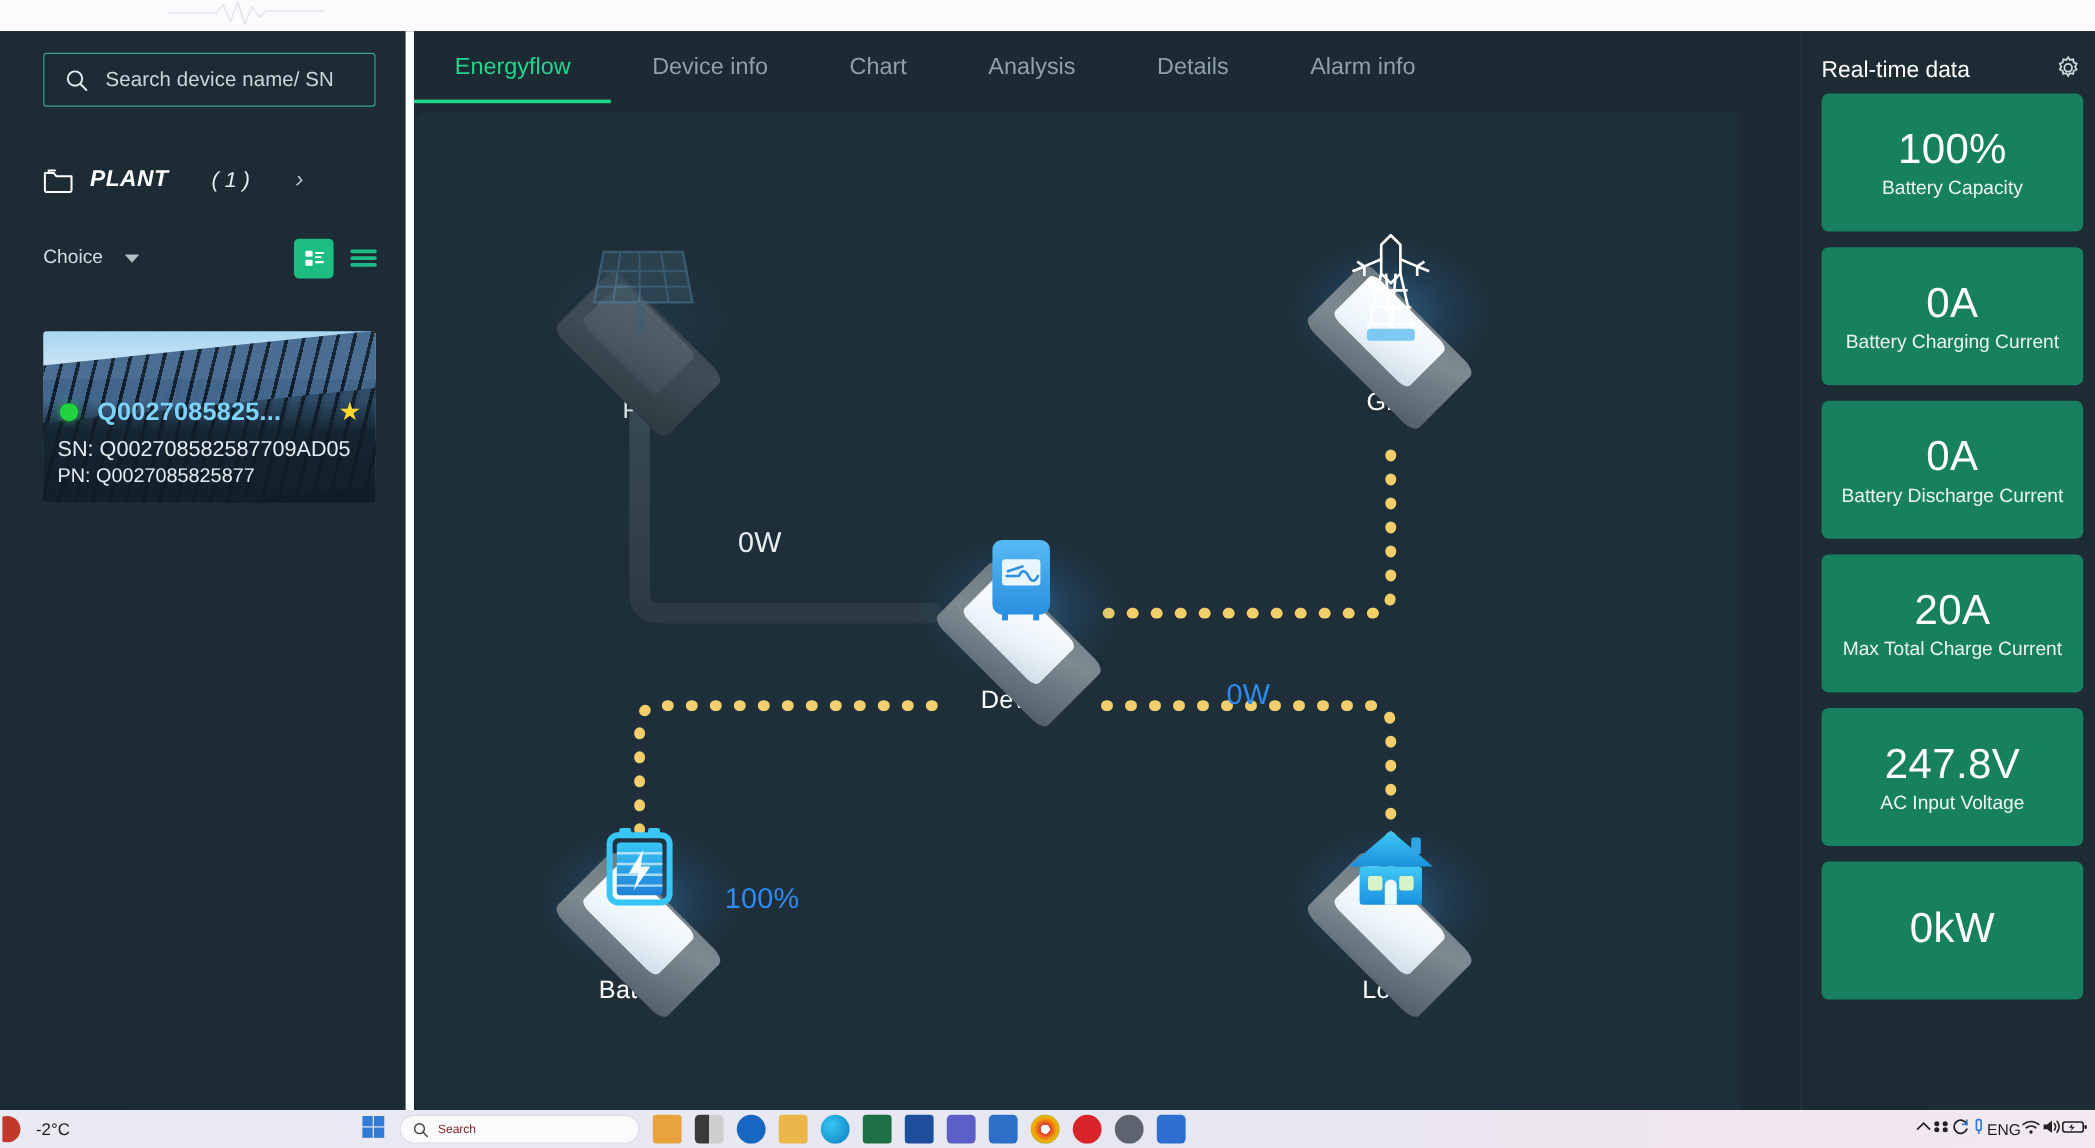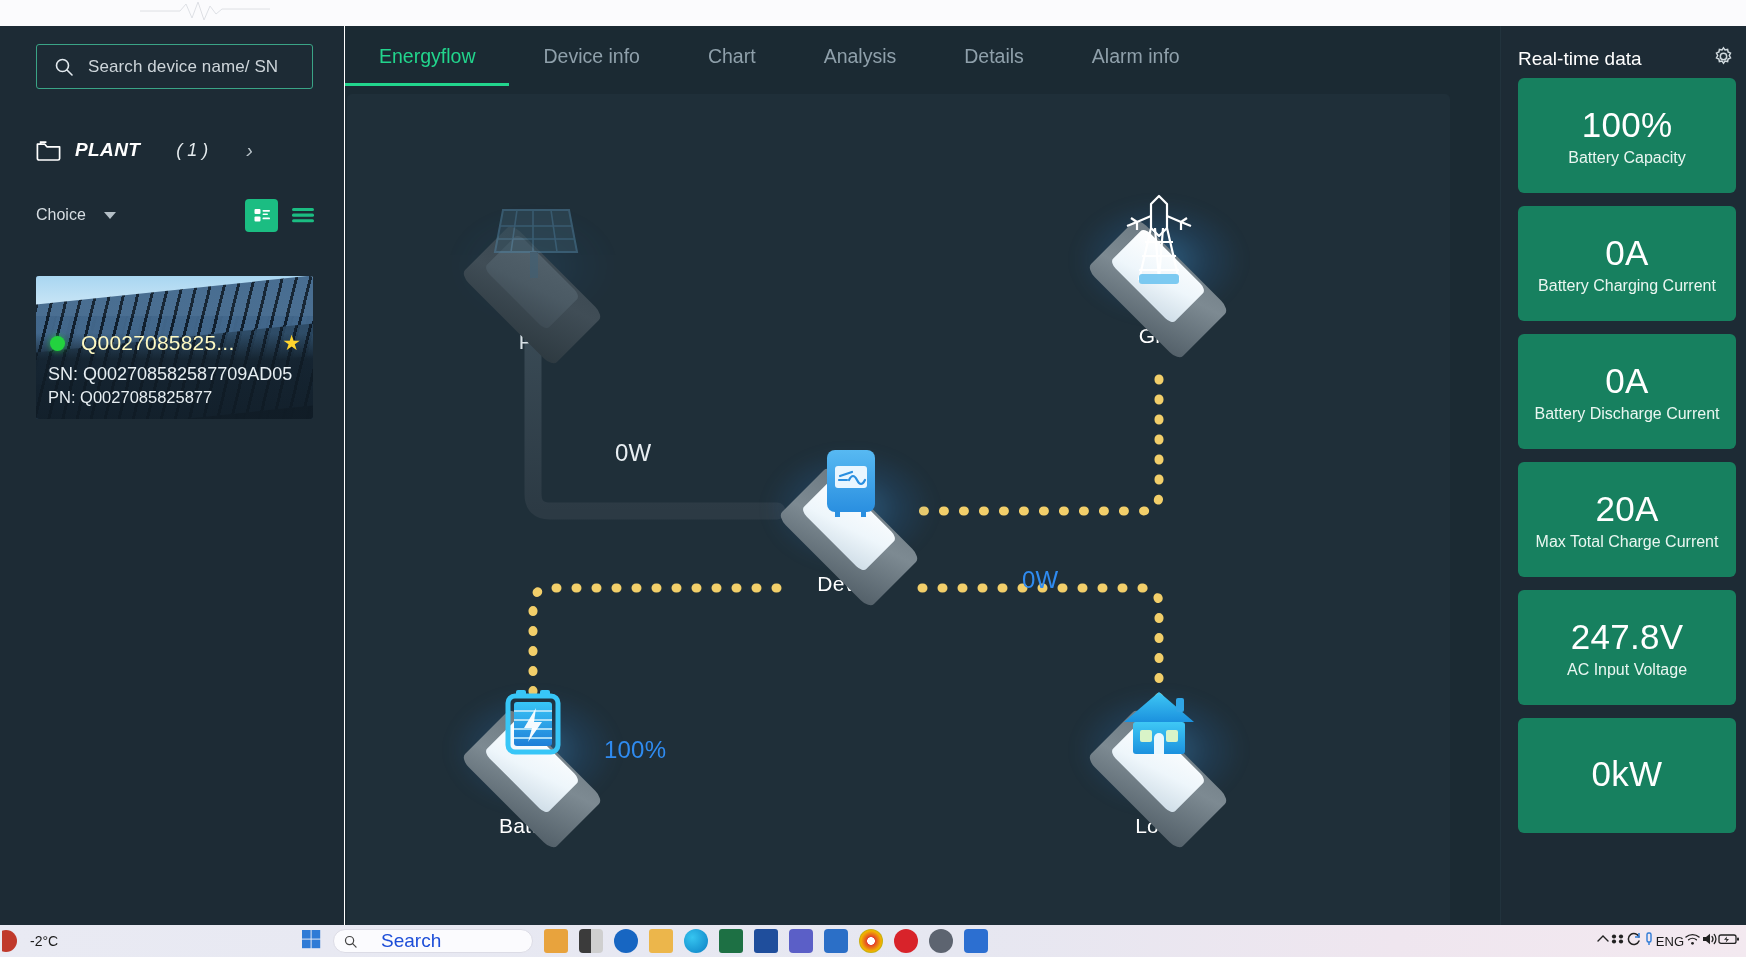--- a/index.html
+++ b/index.html
@@ -26,21 +26,21 @@
     position: absolute; left: 0; top: 26px;
     width: 1746px; height: 899px;
     background: #1b2a33;
     display: flex;
   }
 
   
   .sidebar {
     width: 345px; height: 904px;
     background: #1d2b35;
-    border-right: 1px solid #ffffff;
+    border-right: 7px solid #ffffff;
     position: relative;
     flex: 0 0 345px;
   }
   .search-box {
     position: absolute; left: 36px; top: 18px;
     width: 277px; height: 45px;
     border: 1px solid #3aa486;
     border-radius: 3px;
     display: flex; align-items: center;
     background: transparent;
@@ -120,22 +120,22 @@
   .card-title-row {
     position: absolute; left: 14px; top: 55px; right: 12px;
     display: flex; align-items: center;
   }
   .status-dot {
     width: 15px; height: 15px; border-radius: 50%;
     background: #23d23f; box-shadow: 0 0 6px rgba(35,210,63,.7);
     flex: 0 0 15px;
   }
   .card-name {
-    margin-left: 16px; color: #fef9c3; font-size: 21px; letter-spacing: .2px;
-    white-space: nowrap; overflow: hidden; text-overflow: ellipsis;
+    margin-left: 16px; color: #7dd3fc; font-size: 21px; letter-spacing: .2px;
+    white-space: nowrap; overflow: hidden; text-overflow: ellipsis; font-weight: bold;
   }
   .star { margin-left: auto; color: #ffd52e; font-size: 21px; }
   .card-sn {
     position: absolute; left: 12px; top: 88px;
     color: #e7eef2; font-size: 18px; white-space: nowrap;
   }
   .card-pn {
     position: absolute; left: 12px; top: 112px;
     color: #e7eef2; font-size: 16.5px; white-space: nowrap;
   }
@@ -249,21 +249,21 @@
     background: linear-gradient(to right,#e9eaf3 0%,#e6e7f1 55%,#efe6ef 80%,#f3e9f0 100%);
     display: flex; align-items: center;
   }
   .tb-weather { display: flex; align-items: center; margin-left: 2px; }
   .tb-temp { color: #1b1b1b; font-size: 14px; margin-left: 6px; }
   .tb-center { position: absolute; left: 300px; display: flex; align-items: center; gap: 11px; }
   .tb-search {
     width: 200px; height: 24px; background: #fbfbfe; border-radius: 13px;
     display: flex; align-items: center; padding-left: 10px; border: 1px solid #dcdce6;
   }
-  .tb-search-txt { color: #1d4ed8; font-size: 19px; margin-left: 24px; }
+  .tb-search-txt { color: #7f1d1d; font-size: 10px; margin-left: 8px; }
   .tb-icon { width: 24px; height: 24px; border-radius: 4px; }
   .tb-right { position: absolute; right: 6px; display: flex; align-items: center; }
   .tb-eng { color: #1b1b1b; font-size: 13px; }
 </style>
 </head>
 <body>
 
 <div class="app">
 
   <div class="top-strip">

